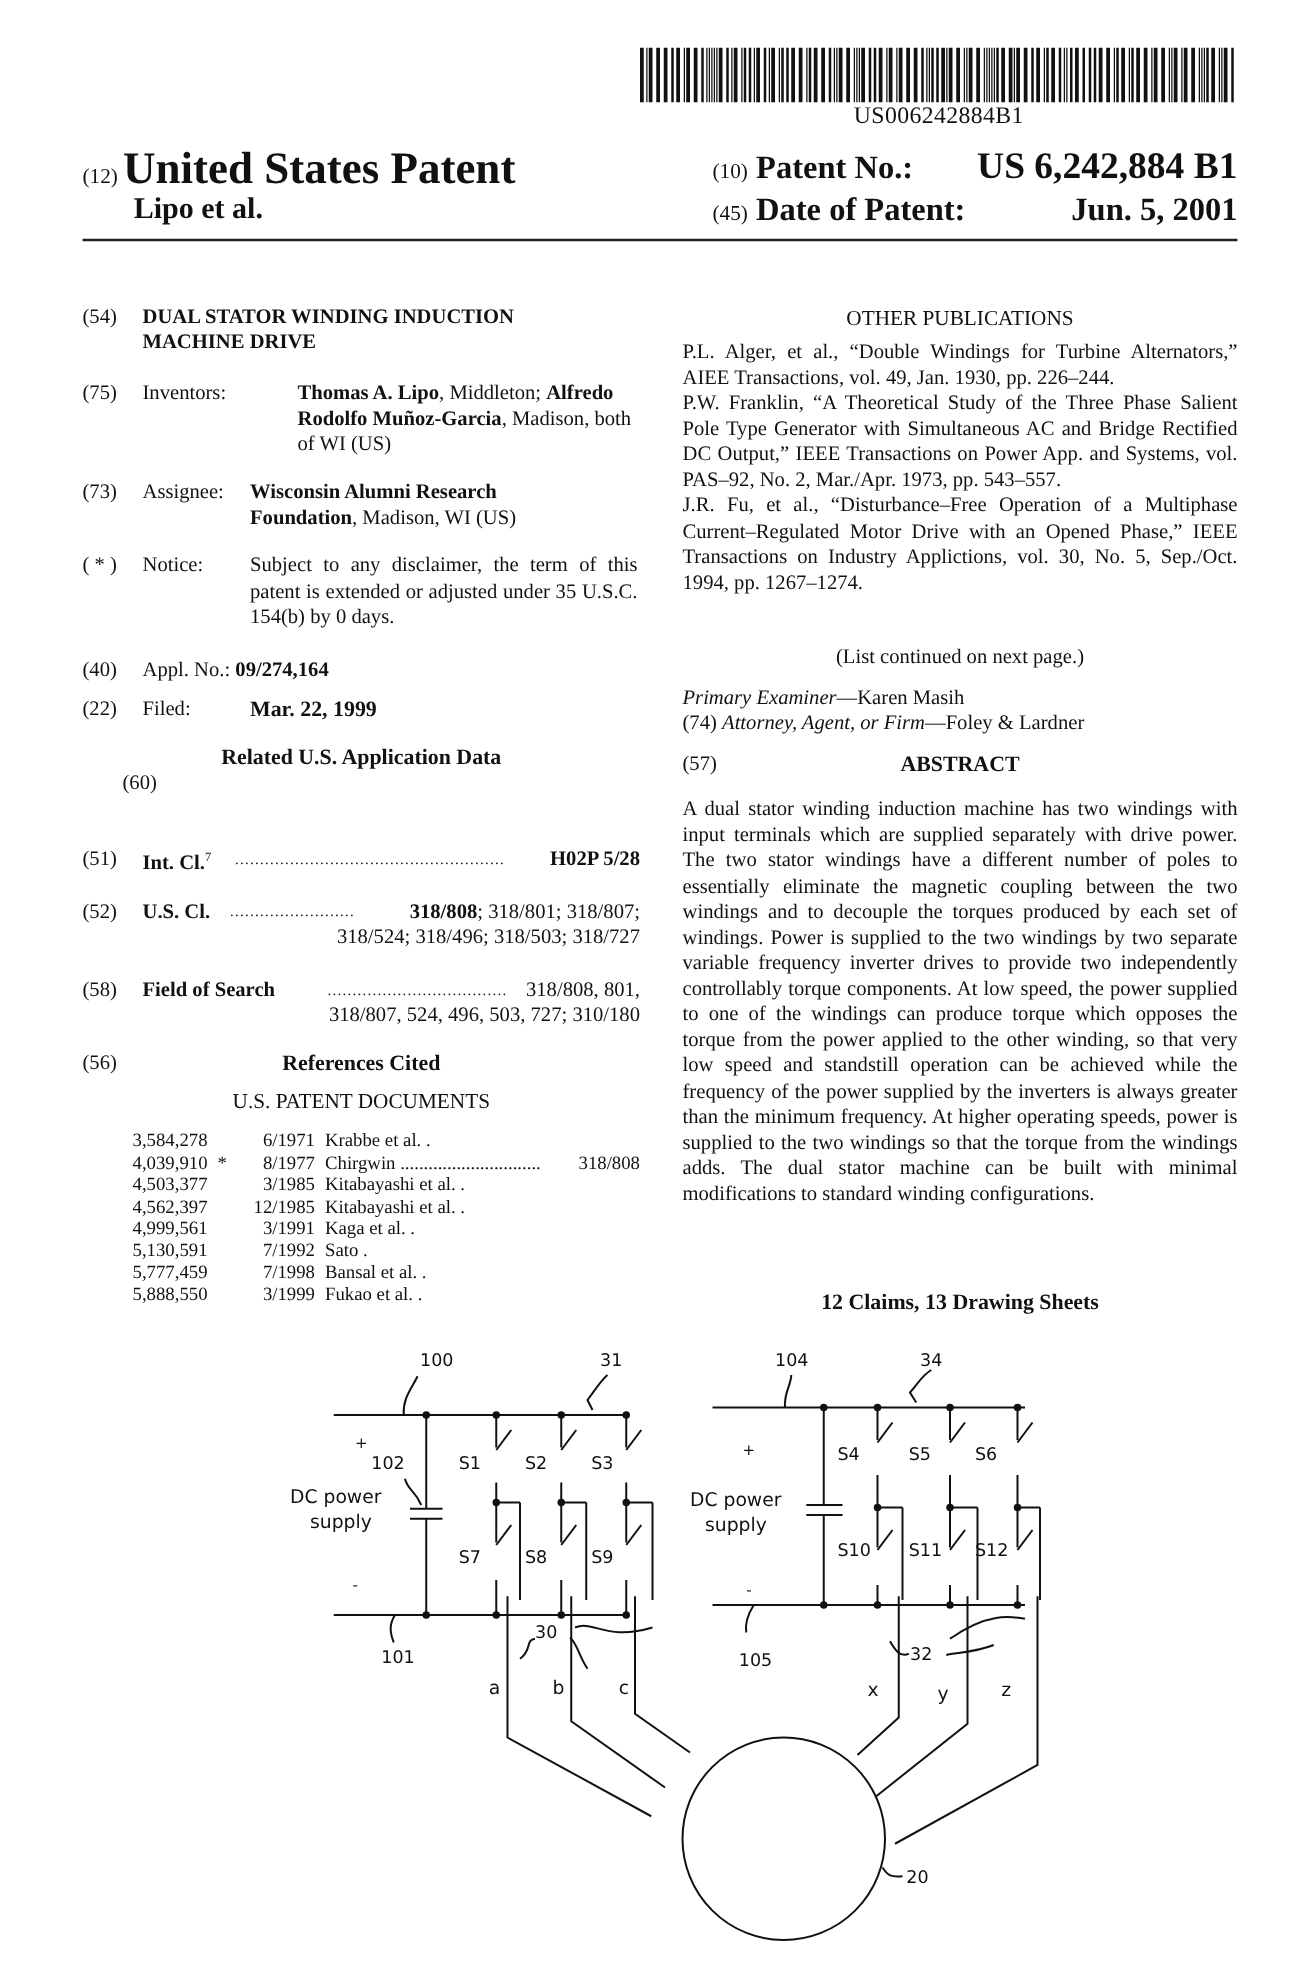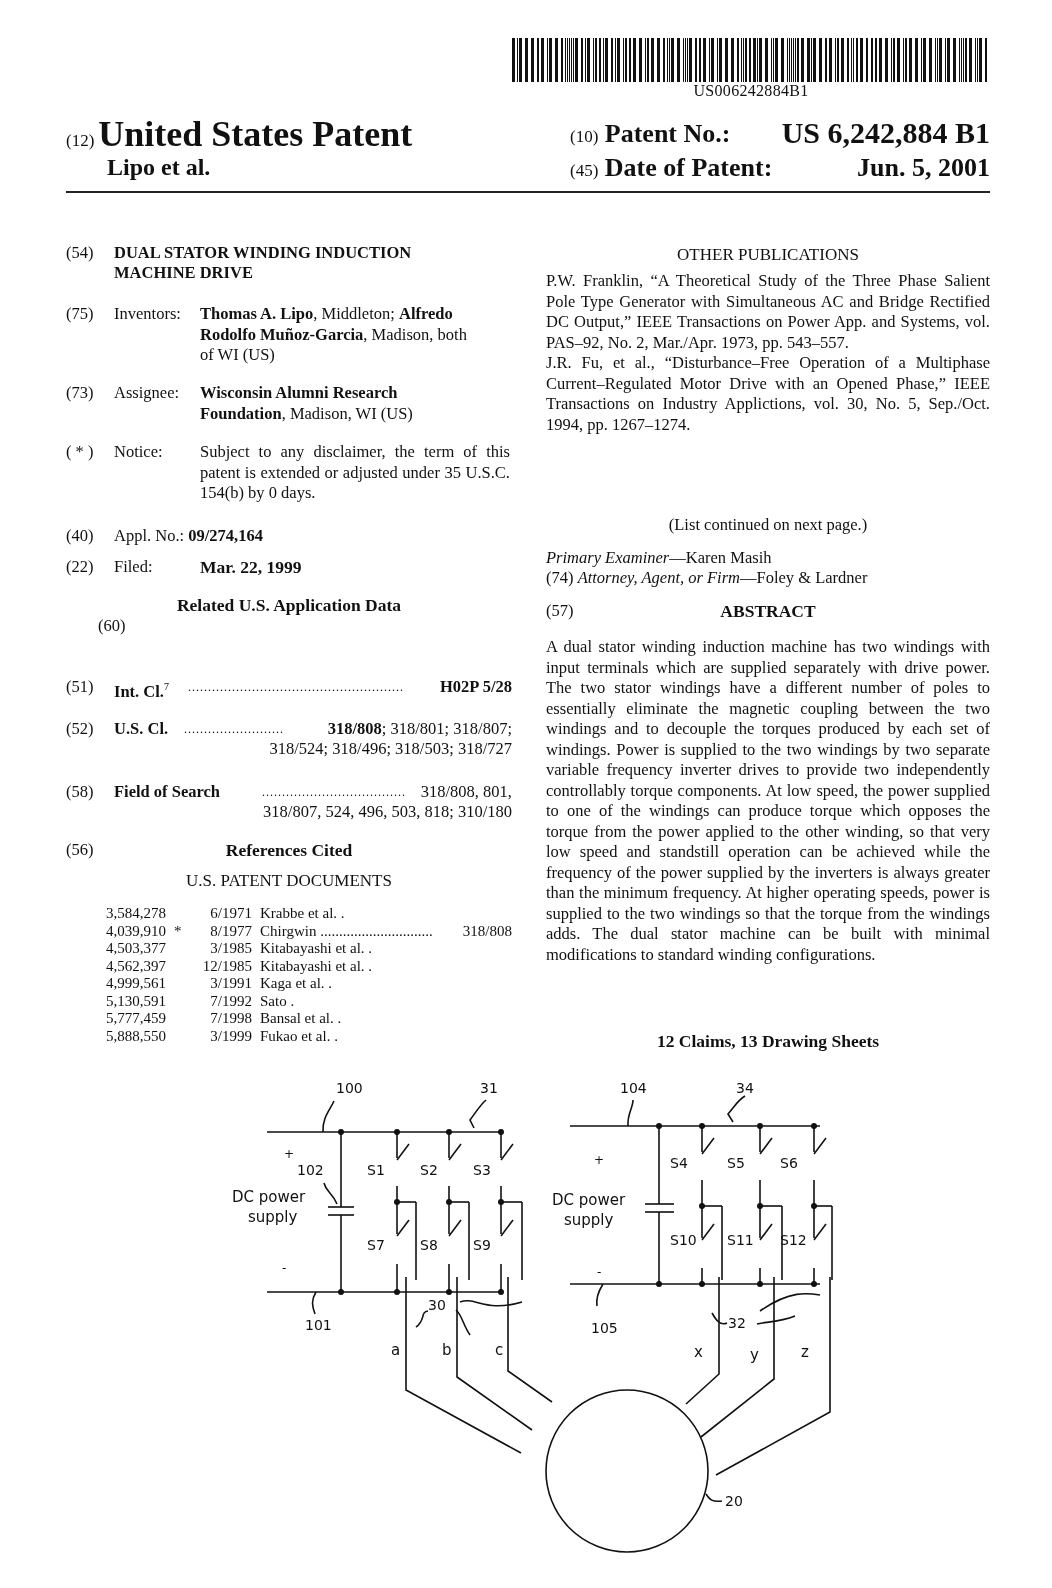--- a/index.html
+++ b/index.html
@@ -2,21 +2,21 @@
 <html><head>
 <meta charset="utf-8">
 <style>
   html, body { margin: 0; padding: 0; background: #ffffff; }
   body {
     width: 1052px; height: 1588px; position: relative; overflow: hidden;
     font-family: "Liberation Serif", "DejaVu Serif", serif; color: #111;
   }
   .abs { position: absolute; }
   .barcode { left: 512px; top: 38px; width: 478px; height: 44px; }
-  .barcode-num { left: 512px; top: 82px; width: 478px; text-align: center; font-size: 16px; letter-spacing: 0.3px; }
+  .barcode-num { left: 512px; top: 82px; width: 478px; text-align: center; font-size: 19px; letter-spacing: 0.3px; }
   .hdr-code { font-size: 17px; font-weight: normal; }
   .hdr-big { font-weight: bold; font-size: 36px; }
   .title-line { left: 66px; top: 113px; }
   .lipo { left: 107px; top: 154px; font-weight: bold; font-size: 24px; }
   .patno { left: 570px; top: 119px; font-size: 26px; font-weight: bold; }
   .patno-val { right: 62px; top: 116px; font-size: 30px; font-weight: bold; }
   .patdate { left: 570px; top: 153px; font-size: 26px; font-weight: bold; }
   .patdate-val { right: 62px; top: 153px; font-size: 26px; font-weight: bold; }
   .hrule { left: 66px; top: 191px; width: 924px; height: 2px; background: #222; }
 
@@ -190,21 +190,21 @@
   <span class="code">(54)</span>
   <div class="field b" style="line-height:20px;">
     <div>DUAL STATOR WINDING INDUCTION</div>
     <div>MACHINE DRIVE</div>
   </div>
 </div>
 
 <div class="abs col lcol" style="top:304px; height:62px;">
   <span class="code">(75)</span>
   <span class="field">Inventors:</span>
-  <div class="val" style="width:312px;">
+  <div class="val" style="width:312px;margin-left:38px;">
     <div><span class="b">Thomas A. Lipo</span><span>, Middleton; </span><span class="b">Alfredo</span></div>
     <div><span class="b">Rodolfo Muñoz-Garcia</span><span>, Madison, both</span></div>
     <div>of WI (US)</div>
   </div>
 </div>
 
 <div class="abs col lcol" style="top:383px; height:42px;">
   <span class="code">(73)</span>
   <span class="field">Assignee:</span>
   <div class="val" style="width:312px;">
@@ -248,21 +248,21 @@
   <span class="abs dots" style="left:118px; top:0; font-size:12px;">.........................</span>
   <span class="abs" style="right:0; top:0;"><span class="b">318/808</span><span>; 318/801; 318/807;</span></span>
   <span class="abs" style="right:0; top:20px;">318/524; 318/496; 318/503; 318/727</span>
 </div>
 
 <div class="abs col lcol" style="top:782px; height:42px;">
   <span class="code">(58)</span>
   <span class="field b">Field of Search</span>
   <span class="abs dots" style="left:196px; top:0; font-size:12px;">....................................</span>
   <span class="abs" style="right:0; top:0;">318/808, 801,</span>
-  <span class="abs" style="right:0; top:20px;">318/807, 524, 496, 503, 818; 310/180</span>
+  <span class="abs" style="right:0; top:20px;">318/807, 524, 496, 503, 727; 310/180</span>
 </div>
 
 <div class="abs col lcol" style="top:840px;">
   <span class="code">(56)</span>
   <div class="center b" style="font-size:17.5px;">References Cited</div>
 </div>
 <div class="abs col lcol center" style="top:871px; font-size:17px;">U.S. PATENT DOCUMENTS</div>
 
 <div class="abs lcol" style="top:905px; height:150px;">
   <div class="refs" id="refs">
@@ -320,20 +320,21 @@
         <span class="star"></span>
         <span class="date">3/1999</span>
         <span class="name">Fukao et al. .</span>
         <span class="cls"></span>
       </div>
     </div>
 </div>
 
 <div class="abs col rcol center" style="top:245px; font-size:17px;">OTHER PUBLICATIONS</div>
 <div class="abs col rcol just" style="top:271px;">
+  <div>P.L. Alger, et al., “Double Windings for Turbine Alternators,” AIEE Transactions, vol. 49, Jan. 1930, pp. 226–244.</div>
   <div>P.W. Franklin, “A Theoretical Study of the Three Phase Salient Pole Type Generator with Simultaneous AC and Bridge Rectified DC Output,” IEEE Transactions on Power App. and Systems, vol. PAS–92, No. 2, Mar./Apr. 1973, pp. 543–557.</div>
   <div>J.R. Fu, et al., “Disturbance–Free Operation of a Multiphase Current–Regulated Motor Drive with an Opened Phase,” IEEE Transactions on Industry Applictions, vol. 30, No. 5, Sep./Oct. 1994, pp. 1267–1274.</div>
 </div>
 <div class="abs col rcol center" style="top:515px;">(List continued on next page.)</div>
 <div class="abs col rcol" style="top:548px;">
   <span class="i">Primary Examiner</span><span>—Karen Masih</span>
 </div>
 <div class="abs col rcol" style="top:568px;">
   <span>(74)</span> <span class="i">Attorney, Agent, or Firm</span><span>—Foley &amp; Lardner</span>
 </div>

